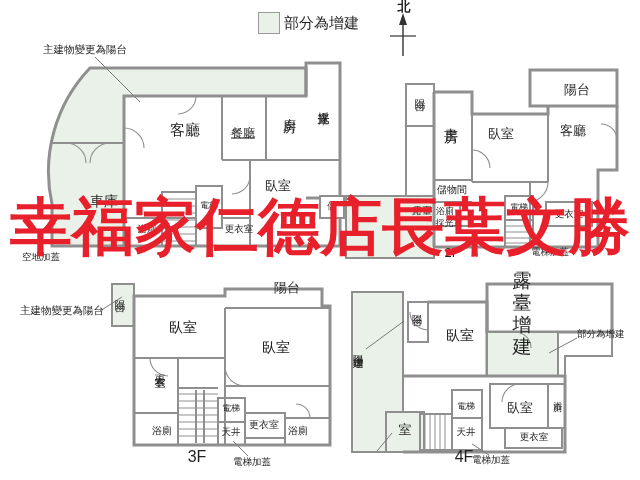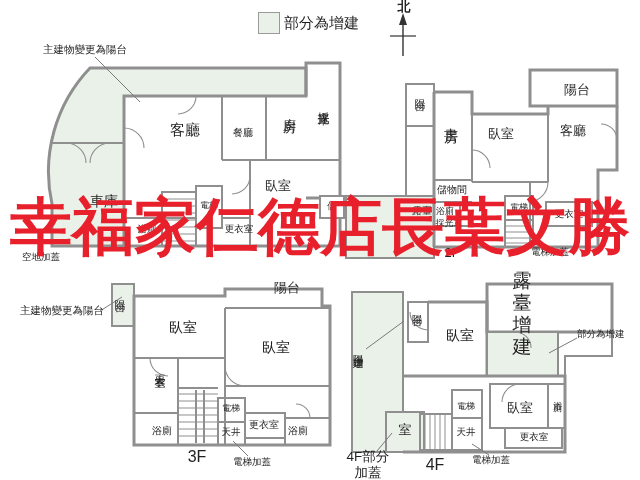--- a/index.html
+++ b/index.html
@@ -104,21 +104,21 @@
   </svg>
 
   <div class="legendbox"></div>
   <div class="lbl" style="left:284px;top:15px;font-size:15px;text-align:right;">部分為增建</div>
   <div class="lbl c" style="left:404px;top:7px;font-size:13px;font-weight:bold;">北</div>
 
   <div id="watermark">幸福家仁德店長葉文勝</div>
 
   <div class="lbl" style="left:43px;top:44px;font-size:10.5px;">主建物變更為陽台</div>
   <div class="lbl c" style="left:185px;top:130px;font-size:15px;">客廳</div>
-  <div class="lbl c" style="left:243px;top:133px;font-size:10px;">餐廳</div>
+  <div class="lbl c" style="left:243px;top:133px;font-size:12px;text-decoration:underline;">餐廳</div>
   <div class="lbl v" style="left:289px;top:108px;font-size:13px;">廚房</div>
   <div class="lbl v" style="left:323px;top:102px;font-size:12px;">採光罩</div>
   <div class="lbl c" style="left:278px;top:186px;font-size:13px;">臥室</div>
   <div class="lbl c" style="left:90px;top:202px;font-size:14px;margin-left:14px;">車庫</div>
   <div class="lbl c" style="left:209px;top:206px;font-size:9px;">電梯</div>
   <div class="lbl c" style="left:147px;top:229px;font-size:9.5px;">浴廁</div>
   <div class="lbl c" style="left:239px;top:229px;font-size:9.5px;">更衣室</div>
   <div class="lbl c" style="left:332px;top:206px;font-size:9.5px;">儲</div>
   <div class="lbl" style="left:22px;top:252px;font-size:9.5px;">空地加蓋</div>
 
@@ -154,17 +154,16 @@
   <div class="lbl v" style="left:417px;top:306px;font-size:10.5px;">陽台</div>
   <div class="lbl c" style="left:460px;top:336px;font-size:14px;">臥室</div>
   <div class="lbl c wrap" style="left:522px;top:314px;font-size:19px;width:30px;">露臺增建</div>
   <div class="lbl" style="left:577px;top:329px;font-size:9.5px;">部分為增建</div>
   <div class="lbl c" style="left:520px;top:408px;font-size:13px;">臥室</div>
   <div class="lbl v" style="left:557px;top:394px;font-size:9px;">浴廁</div>
   <div class="lbl c" style="left:534px;top:437px;font-size:9.5px;">更衣室</div>
   <div class="lbl c" style="left:466px;top:407px;font-size:9px;">電梯</div>
   <div class="lbl c" style="left:466px;top:432px;font-size:9.5px;">天井</div>
   <div class="lbl c" style="left:405px;top:430px;font-size:13px;">室</div>
-  <div class="lbl c" style="left:435px;top:457px;font-size:16px;margin-top:8px;">4F</div>
+  <div class="lbl c" style="left:464px;top:457px;font-size:16px;">4F</div>
   <div class="lbl" style="left:472px;top:455px;font-size:9.5px;">電梯加蓋</div>
-  <div class="lbl c wrap" style="left:368px;top:465px;font-size:13.5px;width:56px;">4F部分加蓋</div>
 
 </div>
 
 </body></html>

